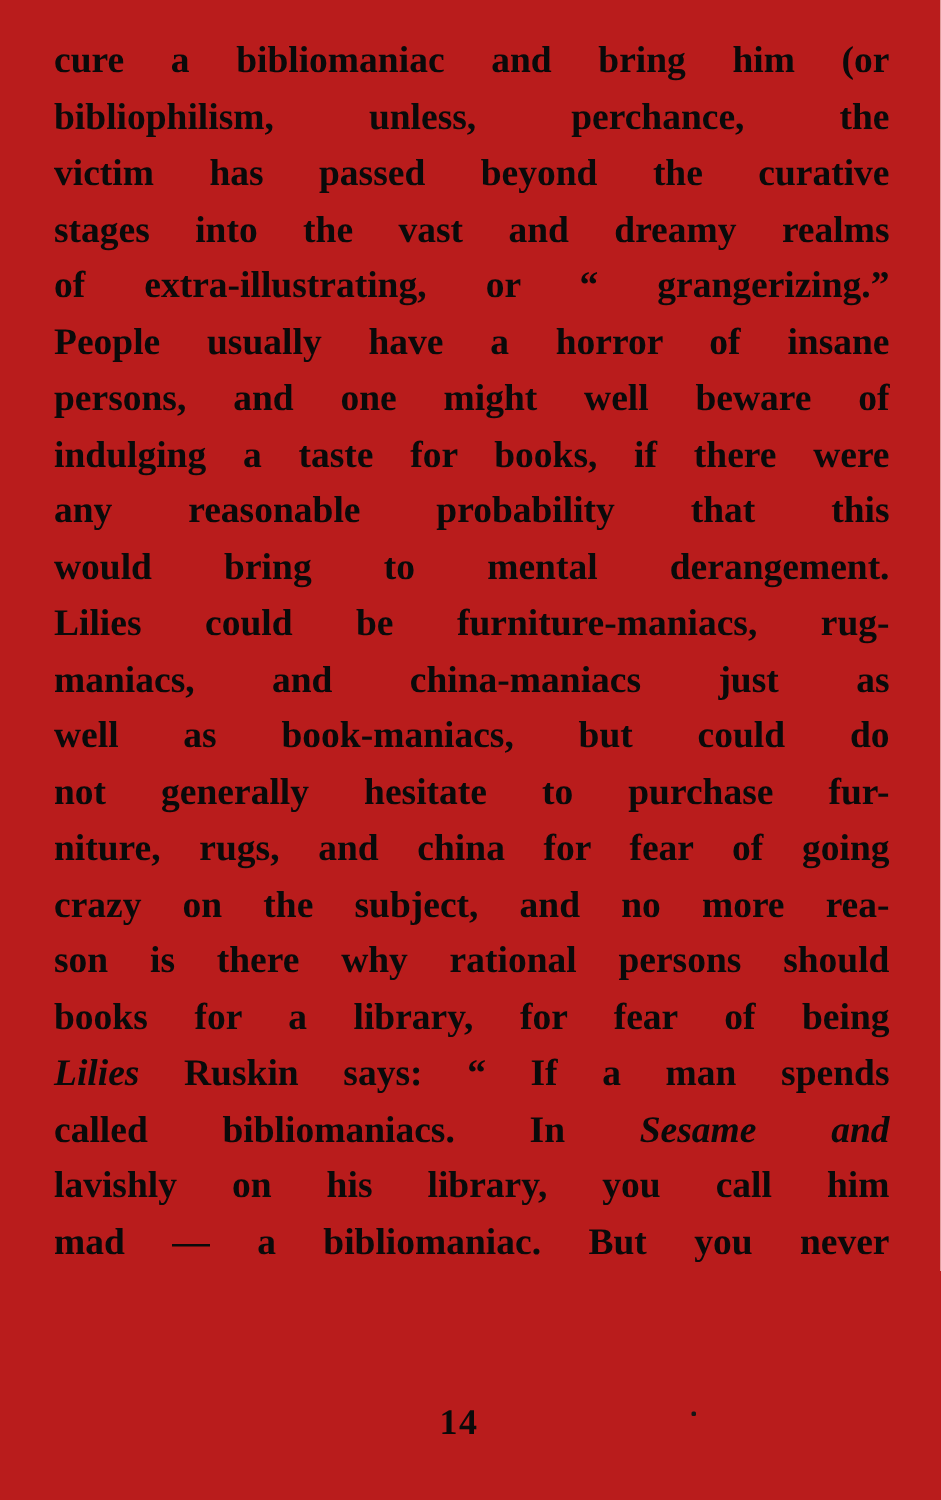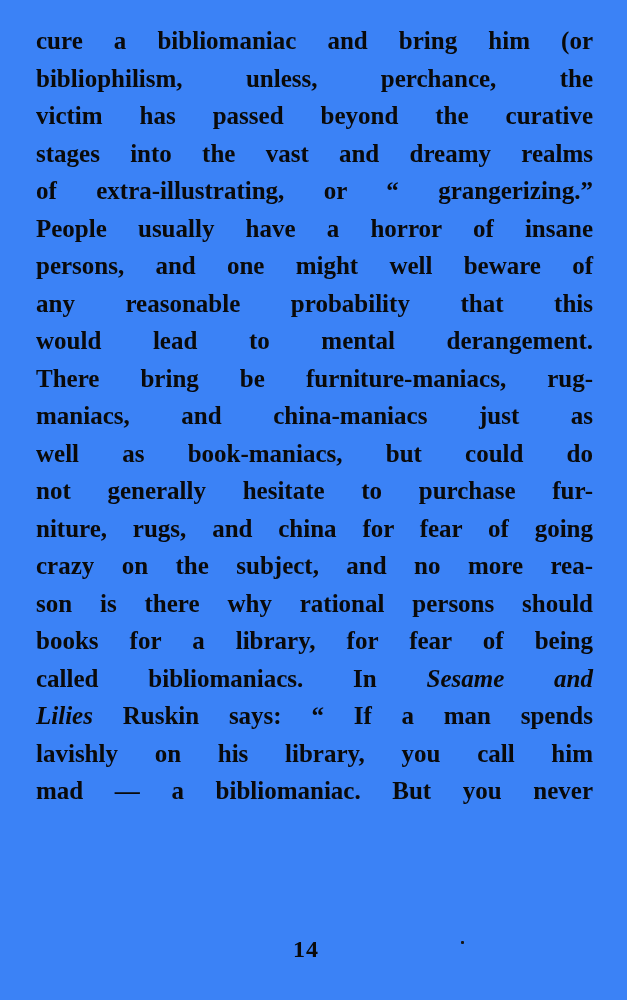--- a/index.html
+++ b/index.html
@@ -4,21 +4,21 @@
 <style>
   html, body {
     margin: 0;
     padding: 0;
     background: #ffffff;
   }
   .page {
     position: relative;
     width: 627px;
     height: 1000px;
-    background: #3b82f6;
+    background: #b91c1c;
     color: #0a0a0a;
     font-family: "Liberation Serif", "DejaVu Serif", serif;
     overflow: hidden;
   }
   .text-block {
     position: absolute;
     left: 36px;
     top: 22px;
     width: 557px;
     font-size: 25px;
@@ -62,30 +62,31 @@
 
 <div class="page">
   <div class="text-block">
       <div class="line"><span>cure a bibliomaniac and bring him (or</span></div>
       <div class="line"><span>bibliophilism, unless, perchance, the</span></div>
       <div class="line"><span>victim has passed beyond the curative</span></div>
       <div class="line"><span>stages into the vast and dreamy realms</span></div>
       <div class="line"><span>of extra-illustrating, or “ grangerizing.”</span></div>
       <div class="line"><span>People usually have a horror of insane</span></div>
       <div class="line"><span>persons, and one might well beware of</span></div>
+      <div class="line"><span>indulging a taste for books, if there were</span></div>
       <div class="line"><span>any reasonable probability that this</span></div>
-      <div class="line"><span>would lead to mental derangement.</span></div>
-      <div class="line"><span>There bring be furniture-maniacs, rug-</span></div>
+      <div class="line"><span>would bring to mental derangement.</span></div>
+      <div class="line"><span>Lilies could be furniture-maniacs, rug-</span></div>
       <div class="line"><span>maniacs, and china-maniacs just as</span></div>
       <div class="line"><span>well as book-maniacs, but could do</span></div>
       <div class="line"><span>not generally hesitate to purchase fur-</span></div>
       <div class="line"><span>niture, rugs, and china for fear of going</span></div>
       <div class="line"><span>crazy on the subject, and no more rea-</span></div>
       <div class="line"><span>son is there why rational persons should</span></div>
       <div class="line"><span>books for a library, for fear of being</span></div>
+      <div class="line"><span class="italic">Lilies</span><span> Ruskin says: “ If a man spends</span></div>
       <div class="line"><span>called bibliomaniacs. In </span><span class="italic">Sesame and</span></div>
-      <div class="line"><span class="italic">Lilies</span><span> Ruskin says: “ If a man spends</span></div>
       <div class="line"><span>lavishly on his library, you call him</span></div>
       <div class="line"><span>mad — a bibliomaniac. But you never</span></div>
     </div>
   <div class="page-number">14</div>
   <div class="speck"></div>
 </div>
 
 </body></html>

